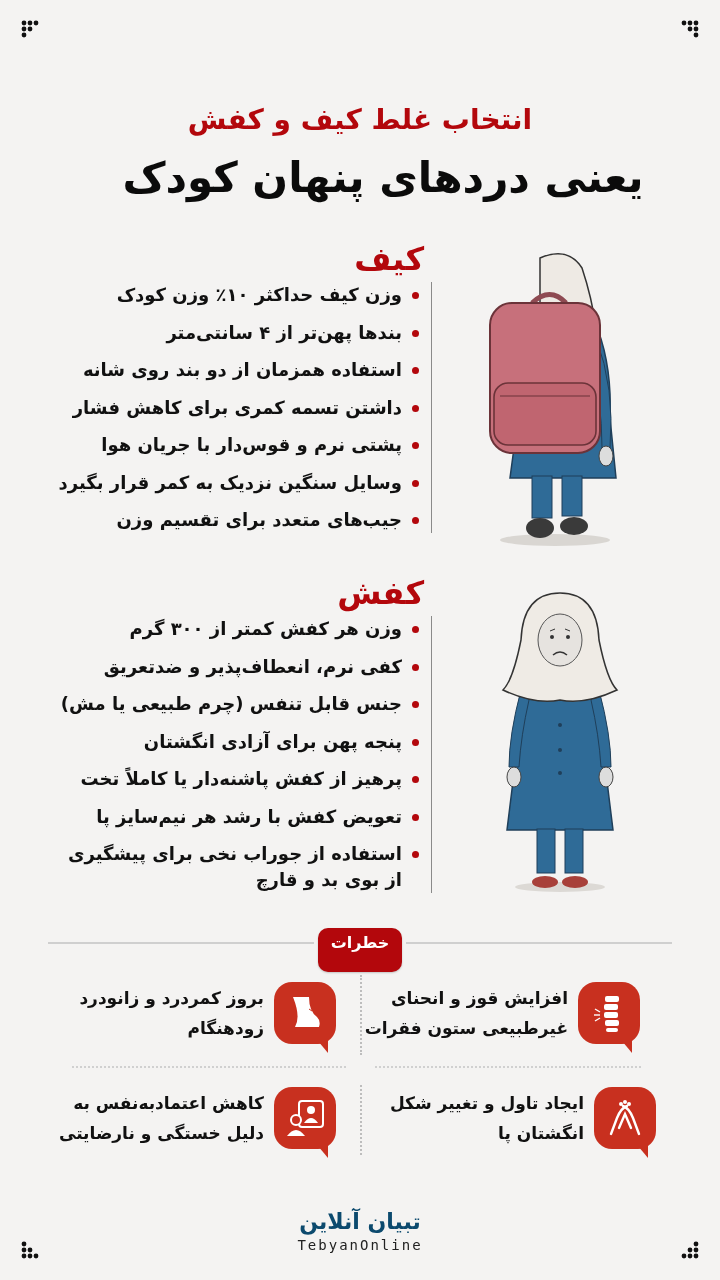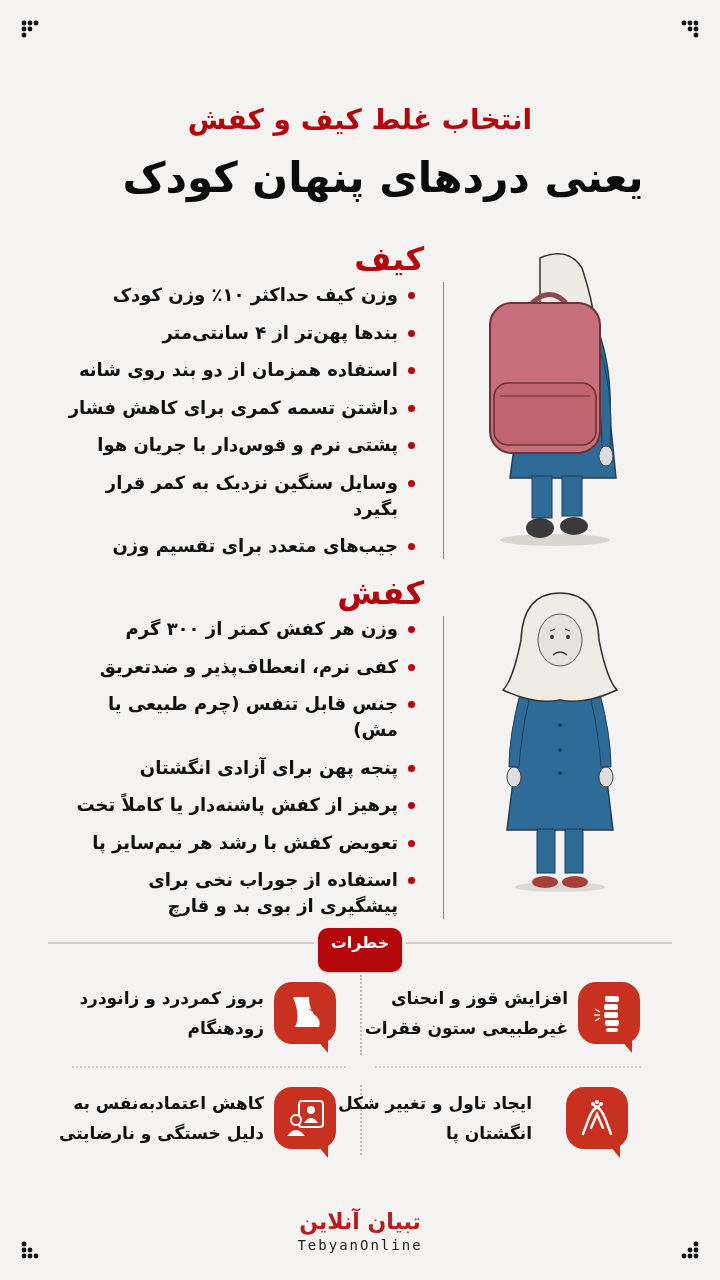--- a/index.html
+++ b/index.html
@@ -17,23 +17,23 @@
   .c-tl { left: 18px; top: 18px; }
   .c-tr { right: 18px; top: 18px; }
   .c-bl { left: 18px; bottom: 18px; }
   .c-br { right: 18px; bottom: 18px; }
 
   .title-block { position: absolute; top: 92px; left: 0; width: 720px; text-align: center; }
   .title-red { color: #b3070c; font-size: 28px; font-weight: bold; line-height: 56px; }
   .title-black { color: #0b0b0b; font-size: 42px; font-weight: bold; line-height: 60px; padding-left: 46px; }
   .sec-heading { position: absolute; right: 296px; color: #b3070c; font-size: 32px; font-weight: bold; }
   .list {
-    position: absolute; right: 276px; width: 380px;
+    position: absolute; right: 288px; width: 380px;
     border-right: 1.5px solid #8a8a8a;
-    padding-right: 20px;
+    padding-right: 4px;
   }
   .list-item {
     display: flex; align-items: flex-start; justify-content: flex-start;
     font-size: 18px; font-weight: bold; line-height: 26px;
     color: #111; margin-bottom: 11.5px; direction: rtl;
   }
   .bullet {
     width: 7px; height: 7px; border-radius: 50%; background: #b3070c;
     flex: 0 0 auto; margin-left: 10px; margin-top: 10px; margin-right: 8px;
   }
@@ -54,21 +54,21 @@
     position: relative; flex: 0 0 auto; margin-left: 10px;
   }
   .risk-icon::after {
     content: ""; position: absolute; bottom: -9px; right: 8px;
     width: 0; height: 0; border-left: 10px solid transparent; border-top: 12px solid #c8301f;
   }
   .risk-icon svg { position: absolute; left: 11px; top: 11px; width: 40px; height: 40px; }
   .risk-text { font-size: 17px; font-weight: bold; line-height: 30px; color: #111; text-align: right; }
 
   .logo { position: absolute; top: 1208px; left: 0; width: 720px; text-align: center; direction: ltr; }
-  .logo-fa { font-size: 22px; font-weight: bold; color: #b91c1c; line-height: 28px; direction: rtl; }
+  .logo-fa { font-size: 22px; font-weight: bold; color: #0c4a6e; line-height: 28px; direction: rtl; }
   .logo-en { font-family: "DejaVu Sans Mono", monospace; font-size: 14px; letter-spacing: 2px; color: #222; line-height: 18px; }
 </style>
 </head>
 <body>
 
 <div class="corner c-tl">
   <svg viewBox="0 0 24 24">
       <g fill="#111">
     <circle cx="6" cy="5" r="2.4"></circle>
         <circle cx="12" cy="5" r="2.4"></circle>
@@ -276,21 +276,21 @@
         <path d="M8 4 L24 4 Q24 18 32 24 Q36 28 34 34 L10 34 Q16 24 8 4 Z" fill="#fff"></path>
       <path d="M26 10 L28 14 M24 16 L27 18" stroke="#c8301f" stroke-width="1"></path>
       </svg>
   </div>
   <div class="risk-text">
     <div>بروز کمردرد و زانودرد</div>
     <div>زودهنگام</div>
   </div>
 </div>
 
-<div class="risk-card" style="right:92px; top:1087px;gap:24px;">
+<div class="risk-card" style="right:64px; top:1087px;">
   <div class="risk-icon">
     <svg viewBox="0 0 40 40">
         <g fill="none" stroke="#fff" stroke-width="2.4" stroke-linecap="round">
       <path d="M6 36 L12 20 Q16 10 22 8"></path>
           <path d="M34 36 L28 20 Q24 10 18 8"></path>
       <path d="M14 30 L20 16 L26 30"></path>
         </g>
       <g fill="#fff">
           <circle cx="16" cy="6" r="2"></circle>
           <circle cx="20" cy="4" r="2"></circle>

